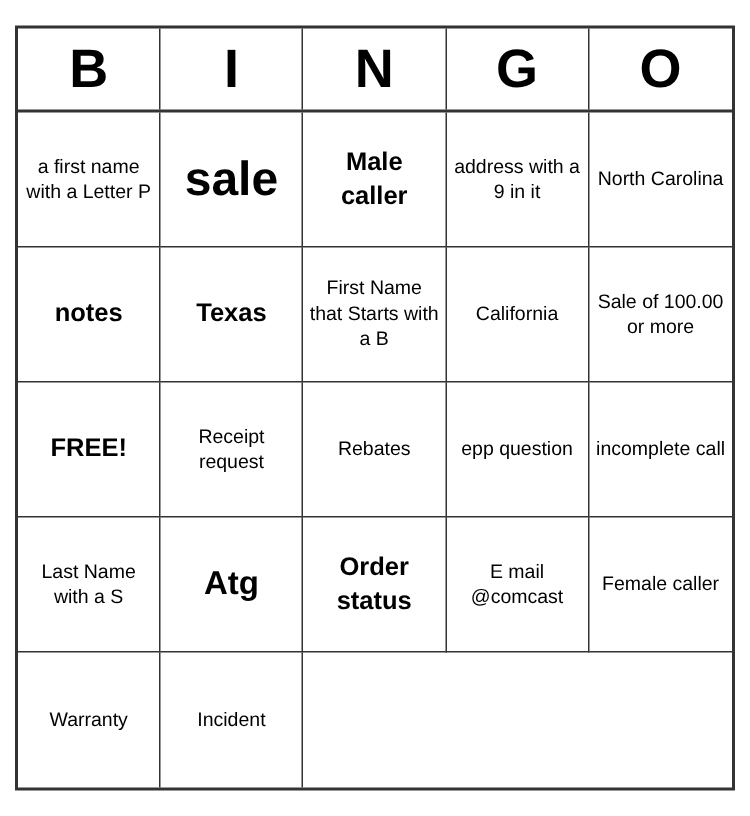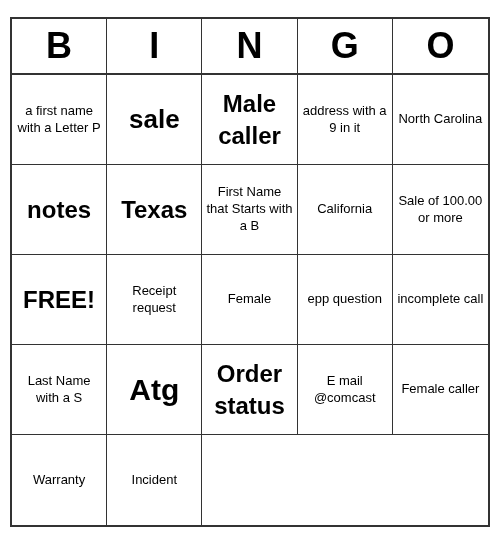--- a/index.html
+++ b/index.html
@@ -46,29 +46,29 @@
       font-size: 13px;
       line-height: 1.3;
     }
     .bingo-cell:nth-child(5n) {
       border-right: none;
     }
     .bingo-cell:nth-child(n+21) {
       border-bottom: none;
     }
     .bingo-cell.large-text {
-      font-size: 24px;
+      font-size: 17px;
       font-weight: bold;
     }
     .bingo-cell.xlarge-text {
-      font-size: 26px;
+      font-size: 32px;
       font-weight: bold;
     }
     .bingo-cell.xxlarge-text {
-      font-size: 30px;
+      font-size: 22px;
       font-weight: bold;
     }
   </style>
 </head>
 <body>
 
 <div class="bingo-card">
   <div class="bingo-header">
     <div class="bingo-header-cell">B</div>
     <div class="bingo-header-cell">I</div>
@@ -82,21 +82,21 @@
       <div class="bingo-cell large-text">Male caller</div>
       <div class="bingo-cell">address with a 9 in it</div>
       <div class="bingo-cell">North Carolina</div>
       <div class="bingo-cell large-text">notes</div>
       <div class="bingo-cell large-text">Texas</div>
       <div class="bingo-cell">First Name that Starts with a B</div>
       <div class="bingo-cell">California</div>
       <div class="bingo-cell">Sale of 100.00 or more</div>
       <div class="bingo-cell large-text">FREE!</div>
       <div class="bingo-cell">Receipt request</div>
-      <div class="bingo-cell">Female</div>
+      <div class="bingo-cell">Rebates</div>
       <div class="bingo-cell">epp question</div>
       <div class="bingo-cell">incomplete call</div>
       <div class="bingo-cell">Last Name with a S</div>
       <div class="bingo-cell xxlarge-text">Atg</div>
       <div class="bingo-cell large-text">Order status</div>
       <div class="bingo-cell">E mail @comcast</div>
       <div class="bingo-cell">Female caller</div>
       <div class="bingo-cell">Warranty</div>
       <div class="bingo-cell">Incident</div>
     </div>

